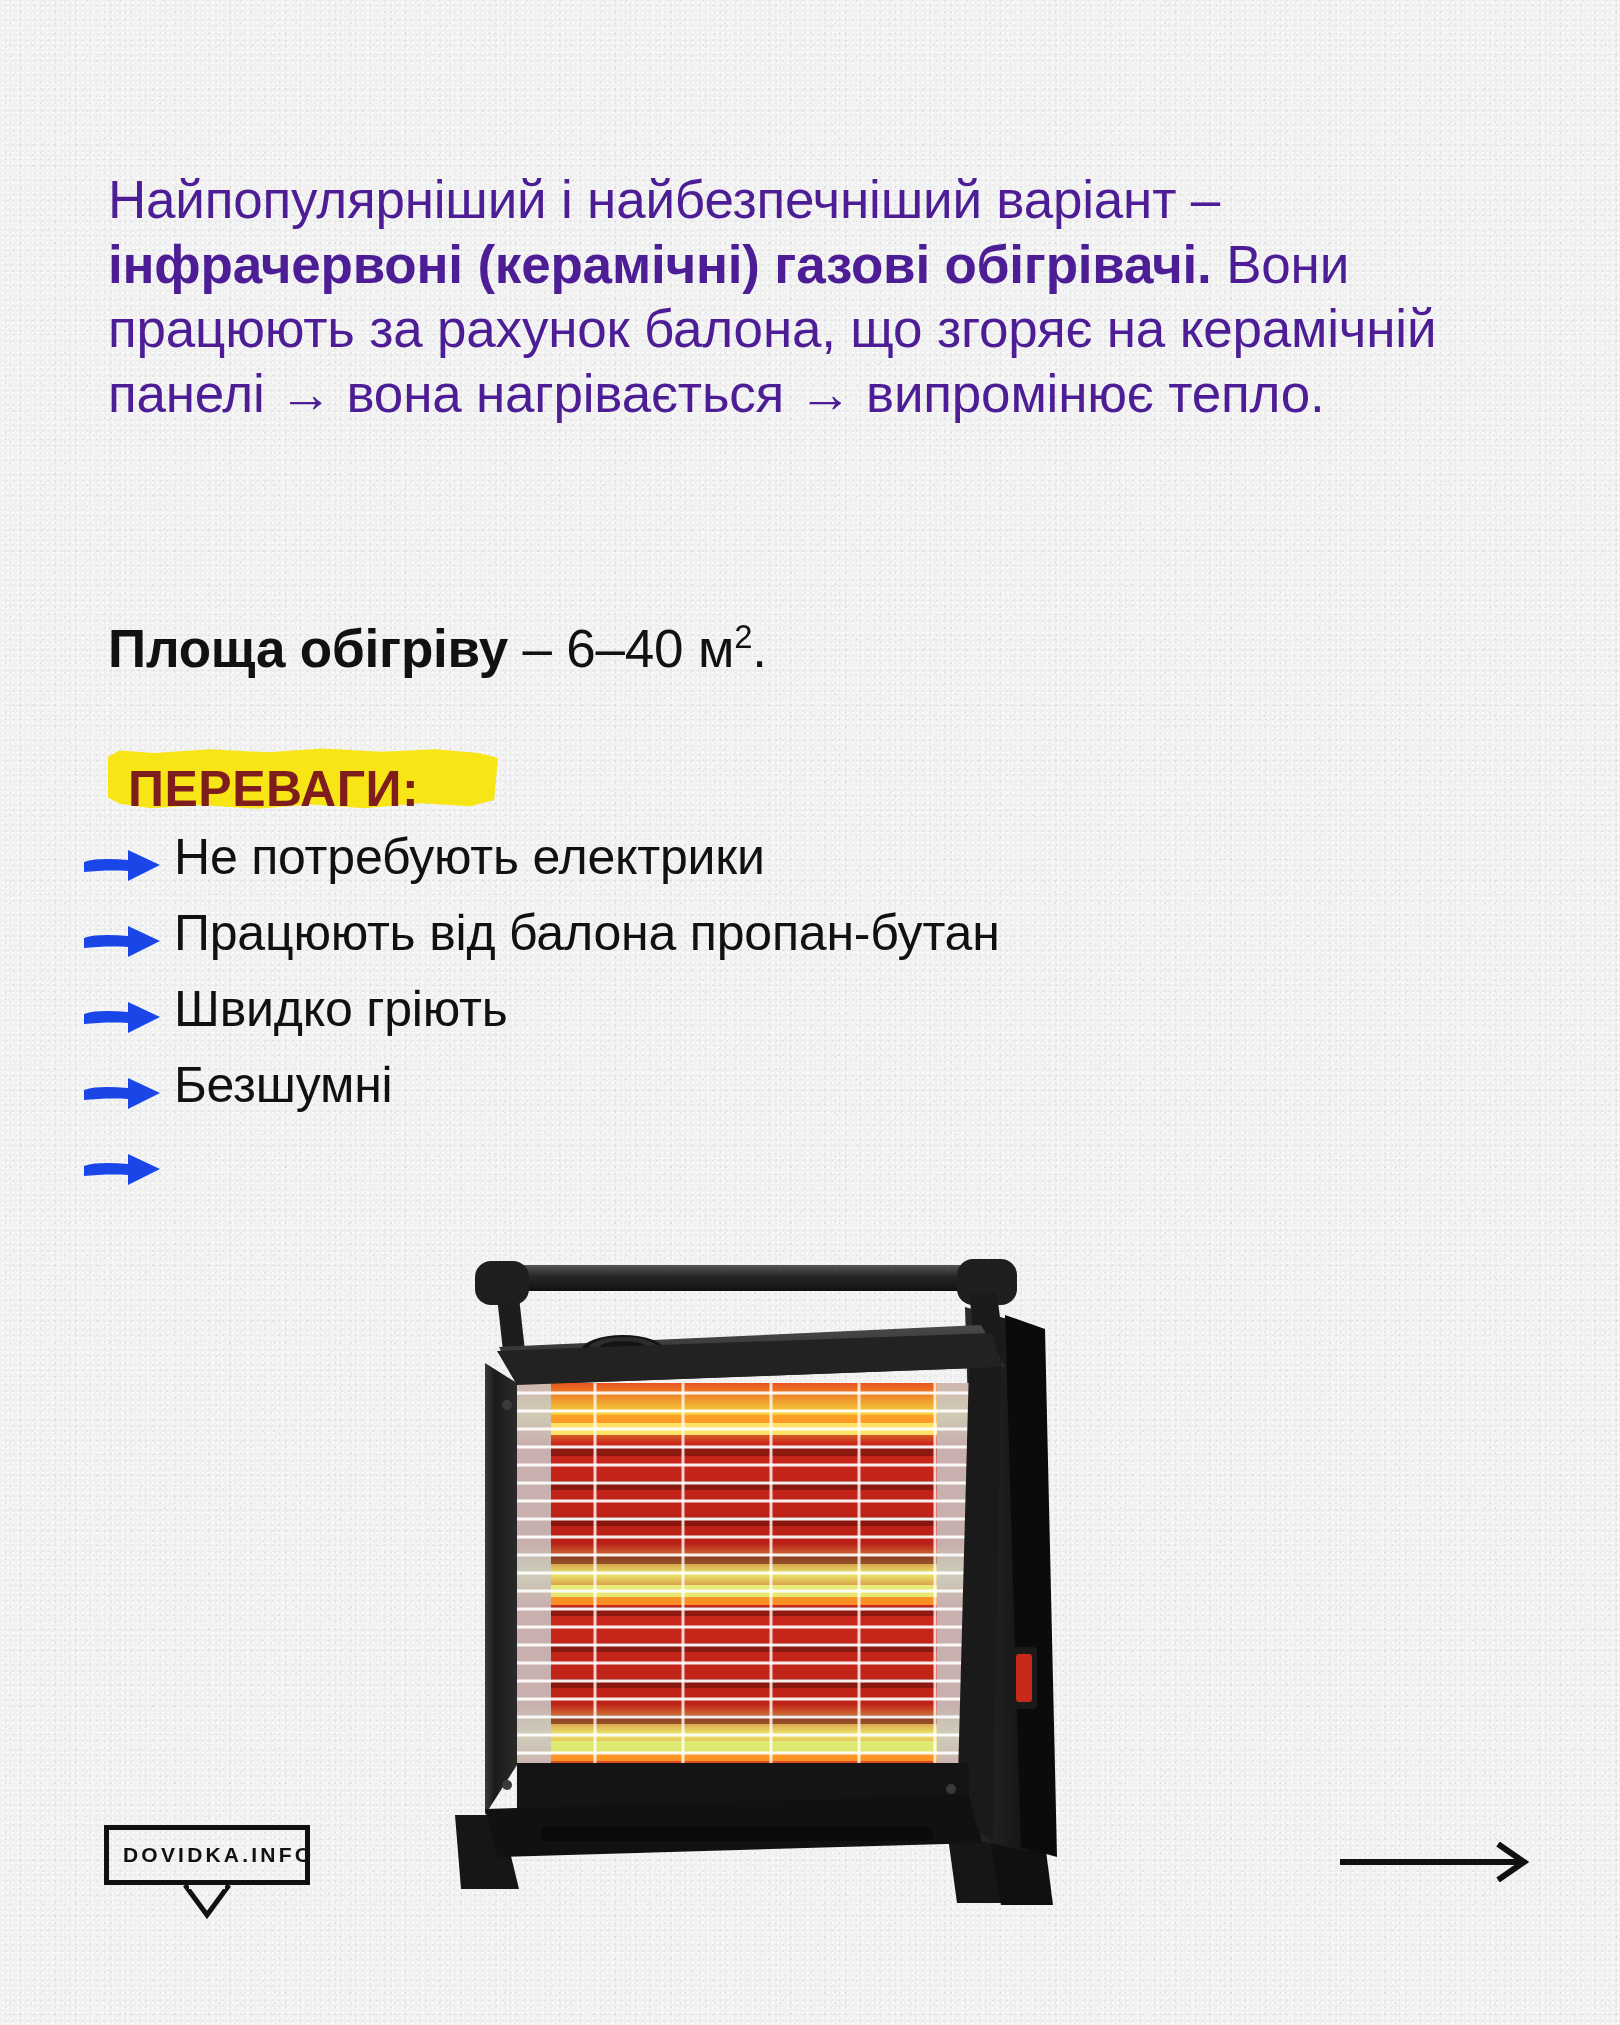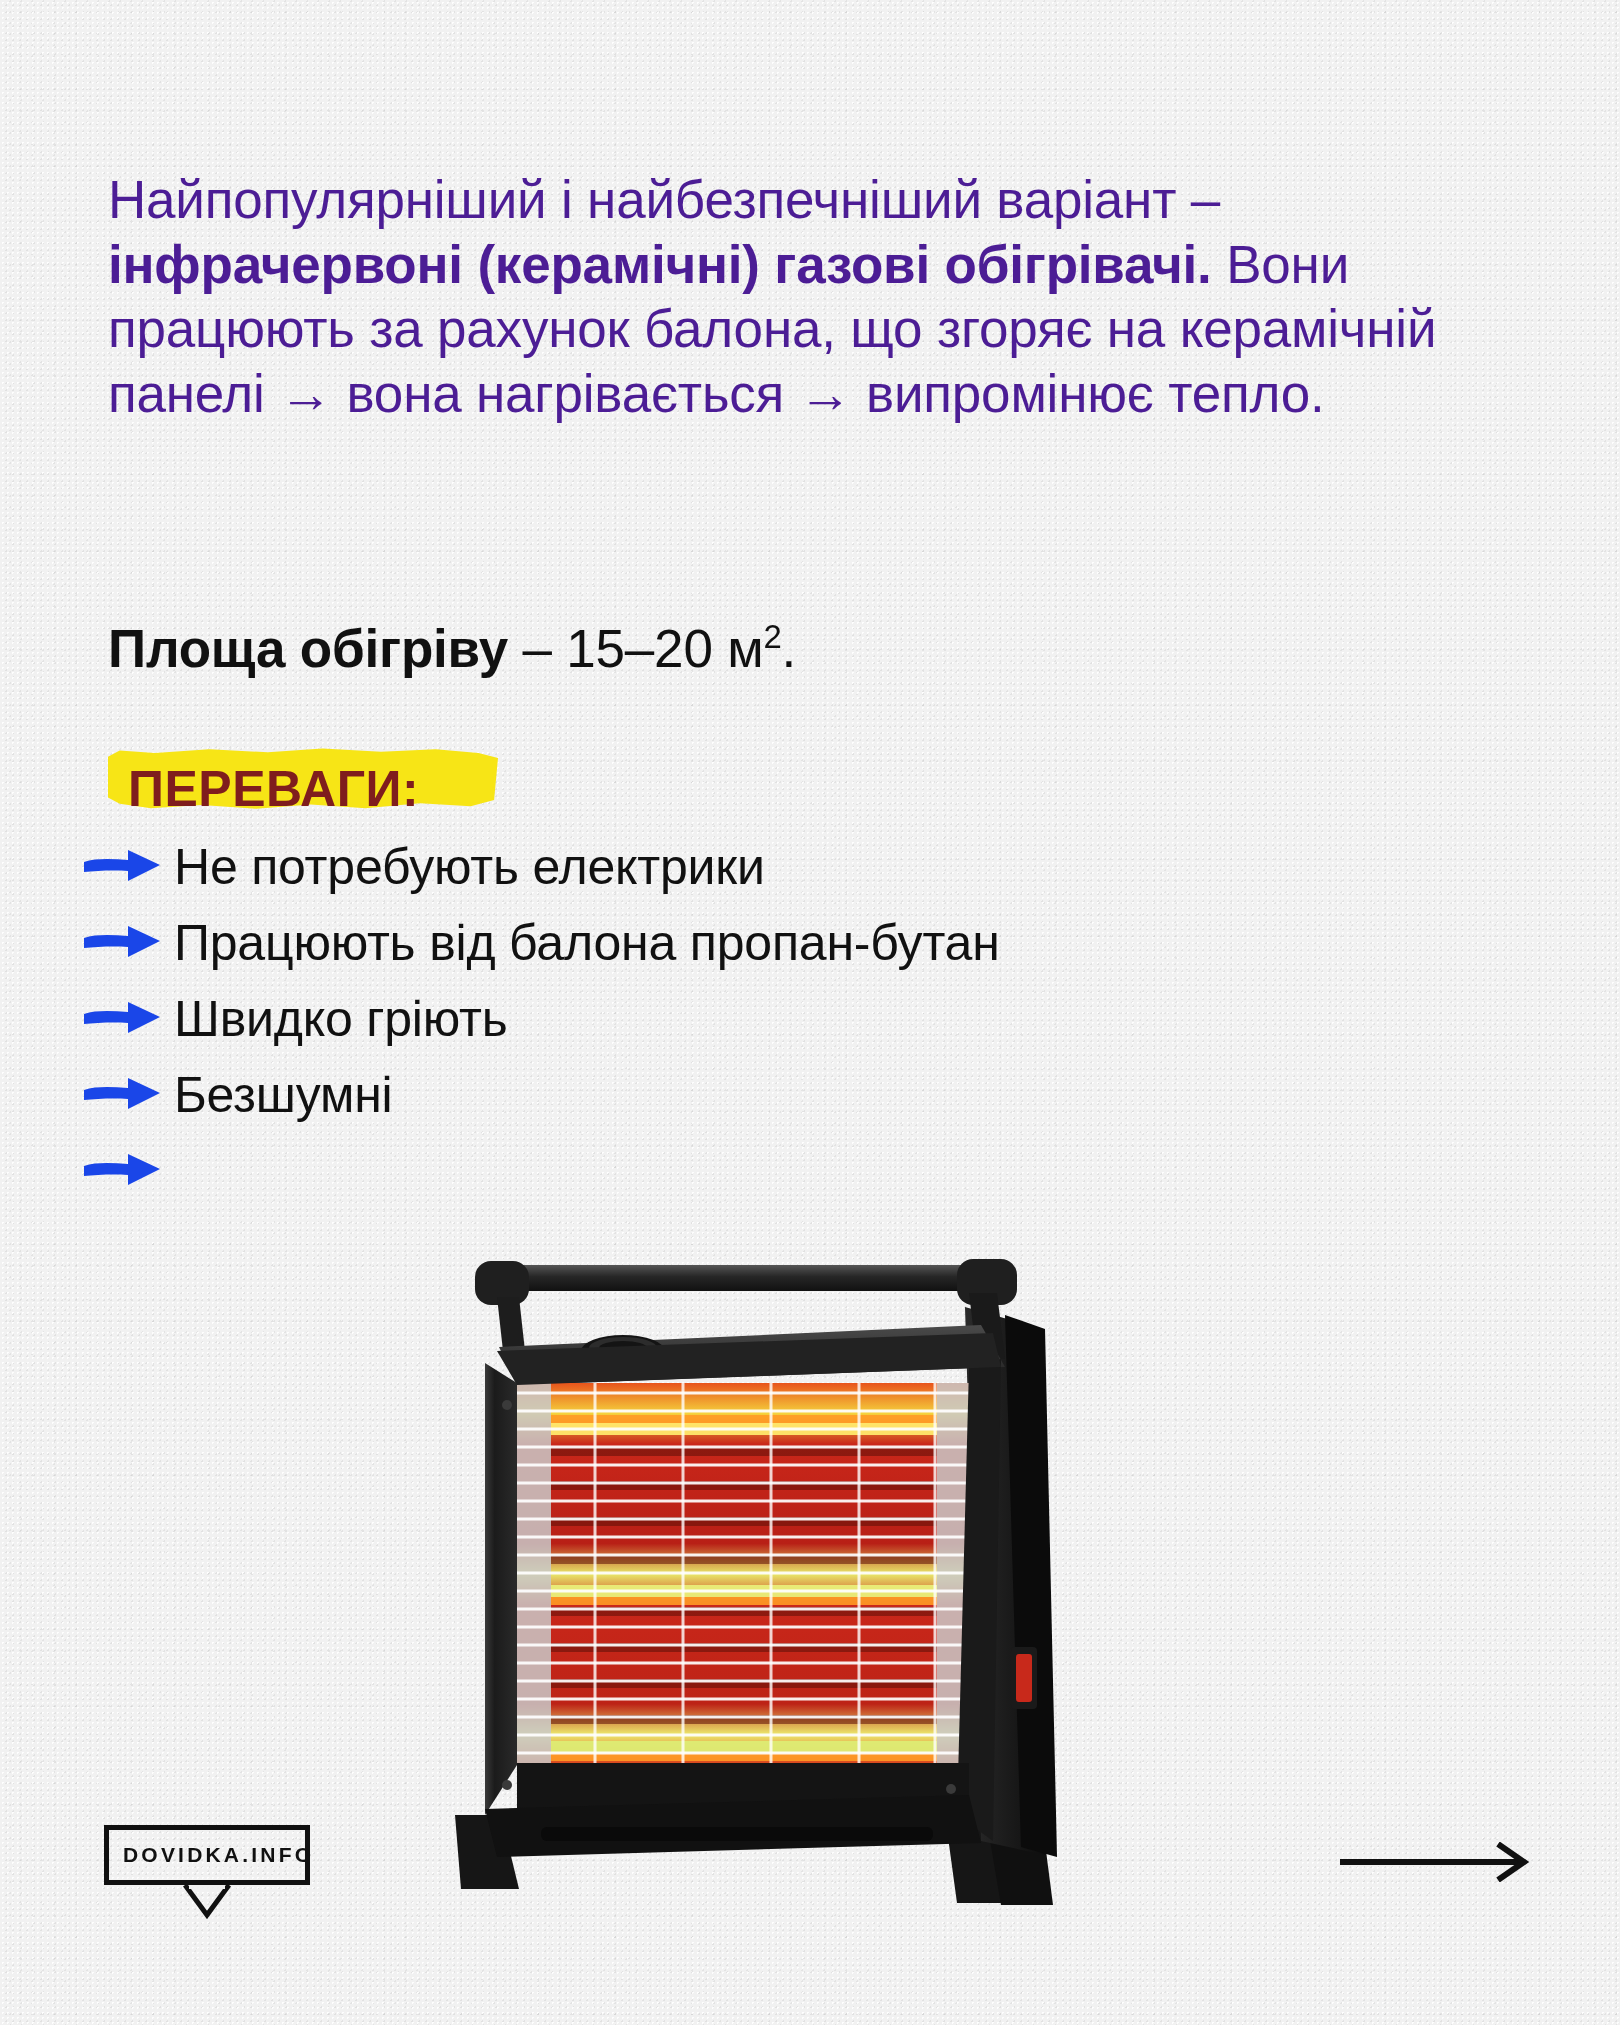--- a/index.html
+++ b/index.html
@@ -62,21 +62,21 @@
   }
   .adv-head-txt{position:relative;z-index:1;}
 
   .adv-list{
     position:absolute;
     left:78px;top:826px;
     width:1420px;
   }
   .adv-item{
     display:flex;
-    align-items:flex-end;
+    align-items:flex-start;
     margin-bottom:6px;
   }
   .arrow-ico{
     width:96px;min-width:96px;height:64px;
     margin-top:6px;
   }
   .adv-text{
     font-size:50px;
     line-height:1.16;
     color:#111;
@@ -124,21 +124,21 @@
 
 <div id="paper-texture"></div>
 
 <div id="content">
 
   <div class="para">
     <span>Найпопулярніший і найбезпечніший варіант – </span><b>інфрачервоні (керамічні) газові обігрівачі.</b><span> Вони працюють за рахунок балона, що згоряє на керамічній панелі → вона нагрівається → випромінює тепло.</span>
   </div>
 
   <div class="area-line">
-    <b>Площа обігріву</b><span> – 15–20 м</span><sup>2</sup><span>.</span>
+    <b>Площа обігріву</b><span> – 6–40 м</span><sup>2</sup><span>.</span>
   </div>
 
   <div class="hl-mark"></div>
   <div class="adv-head">
     <span class="adv-head-txt">ПЕРЕВАГИ:</span>
   </div>
 
   <div class="adv-list">
 
     <div class="adv-item">

